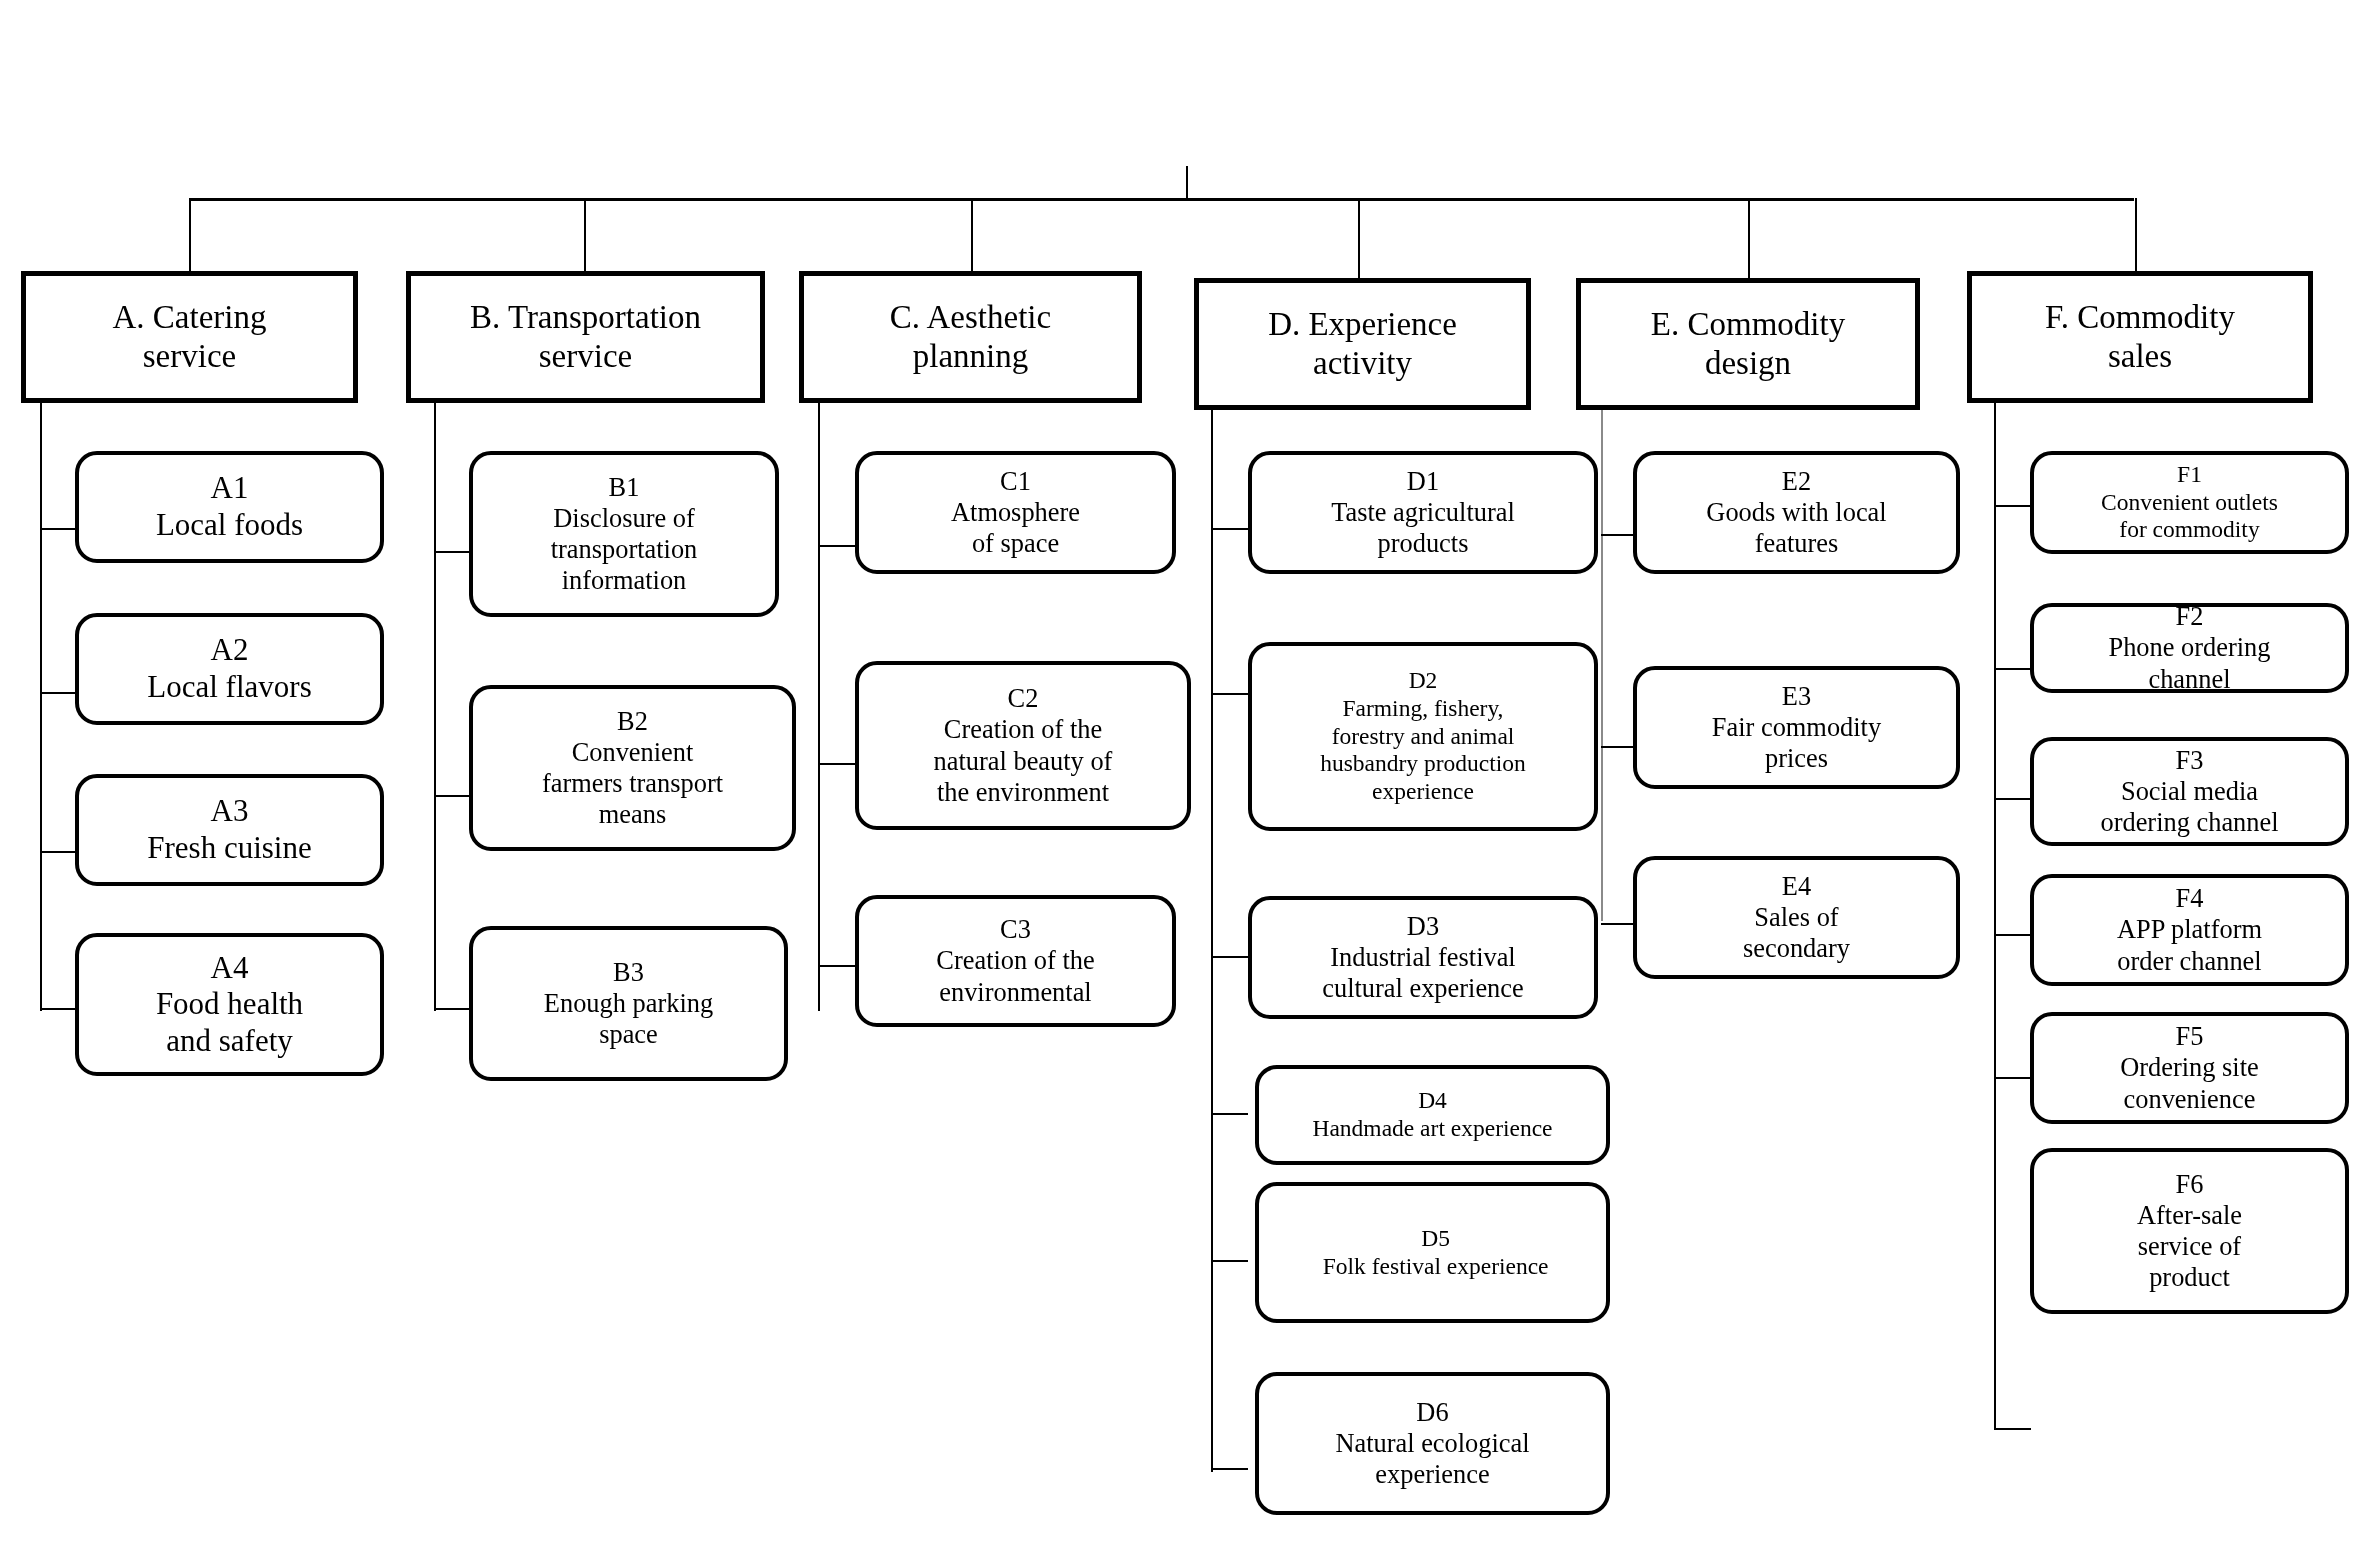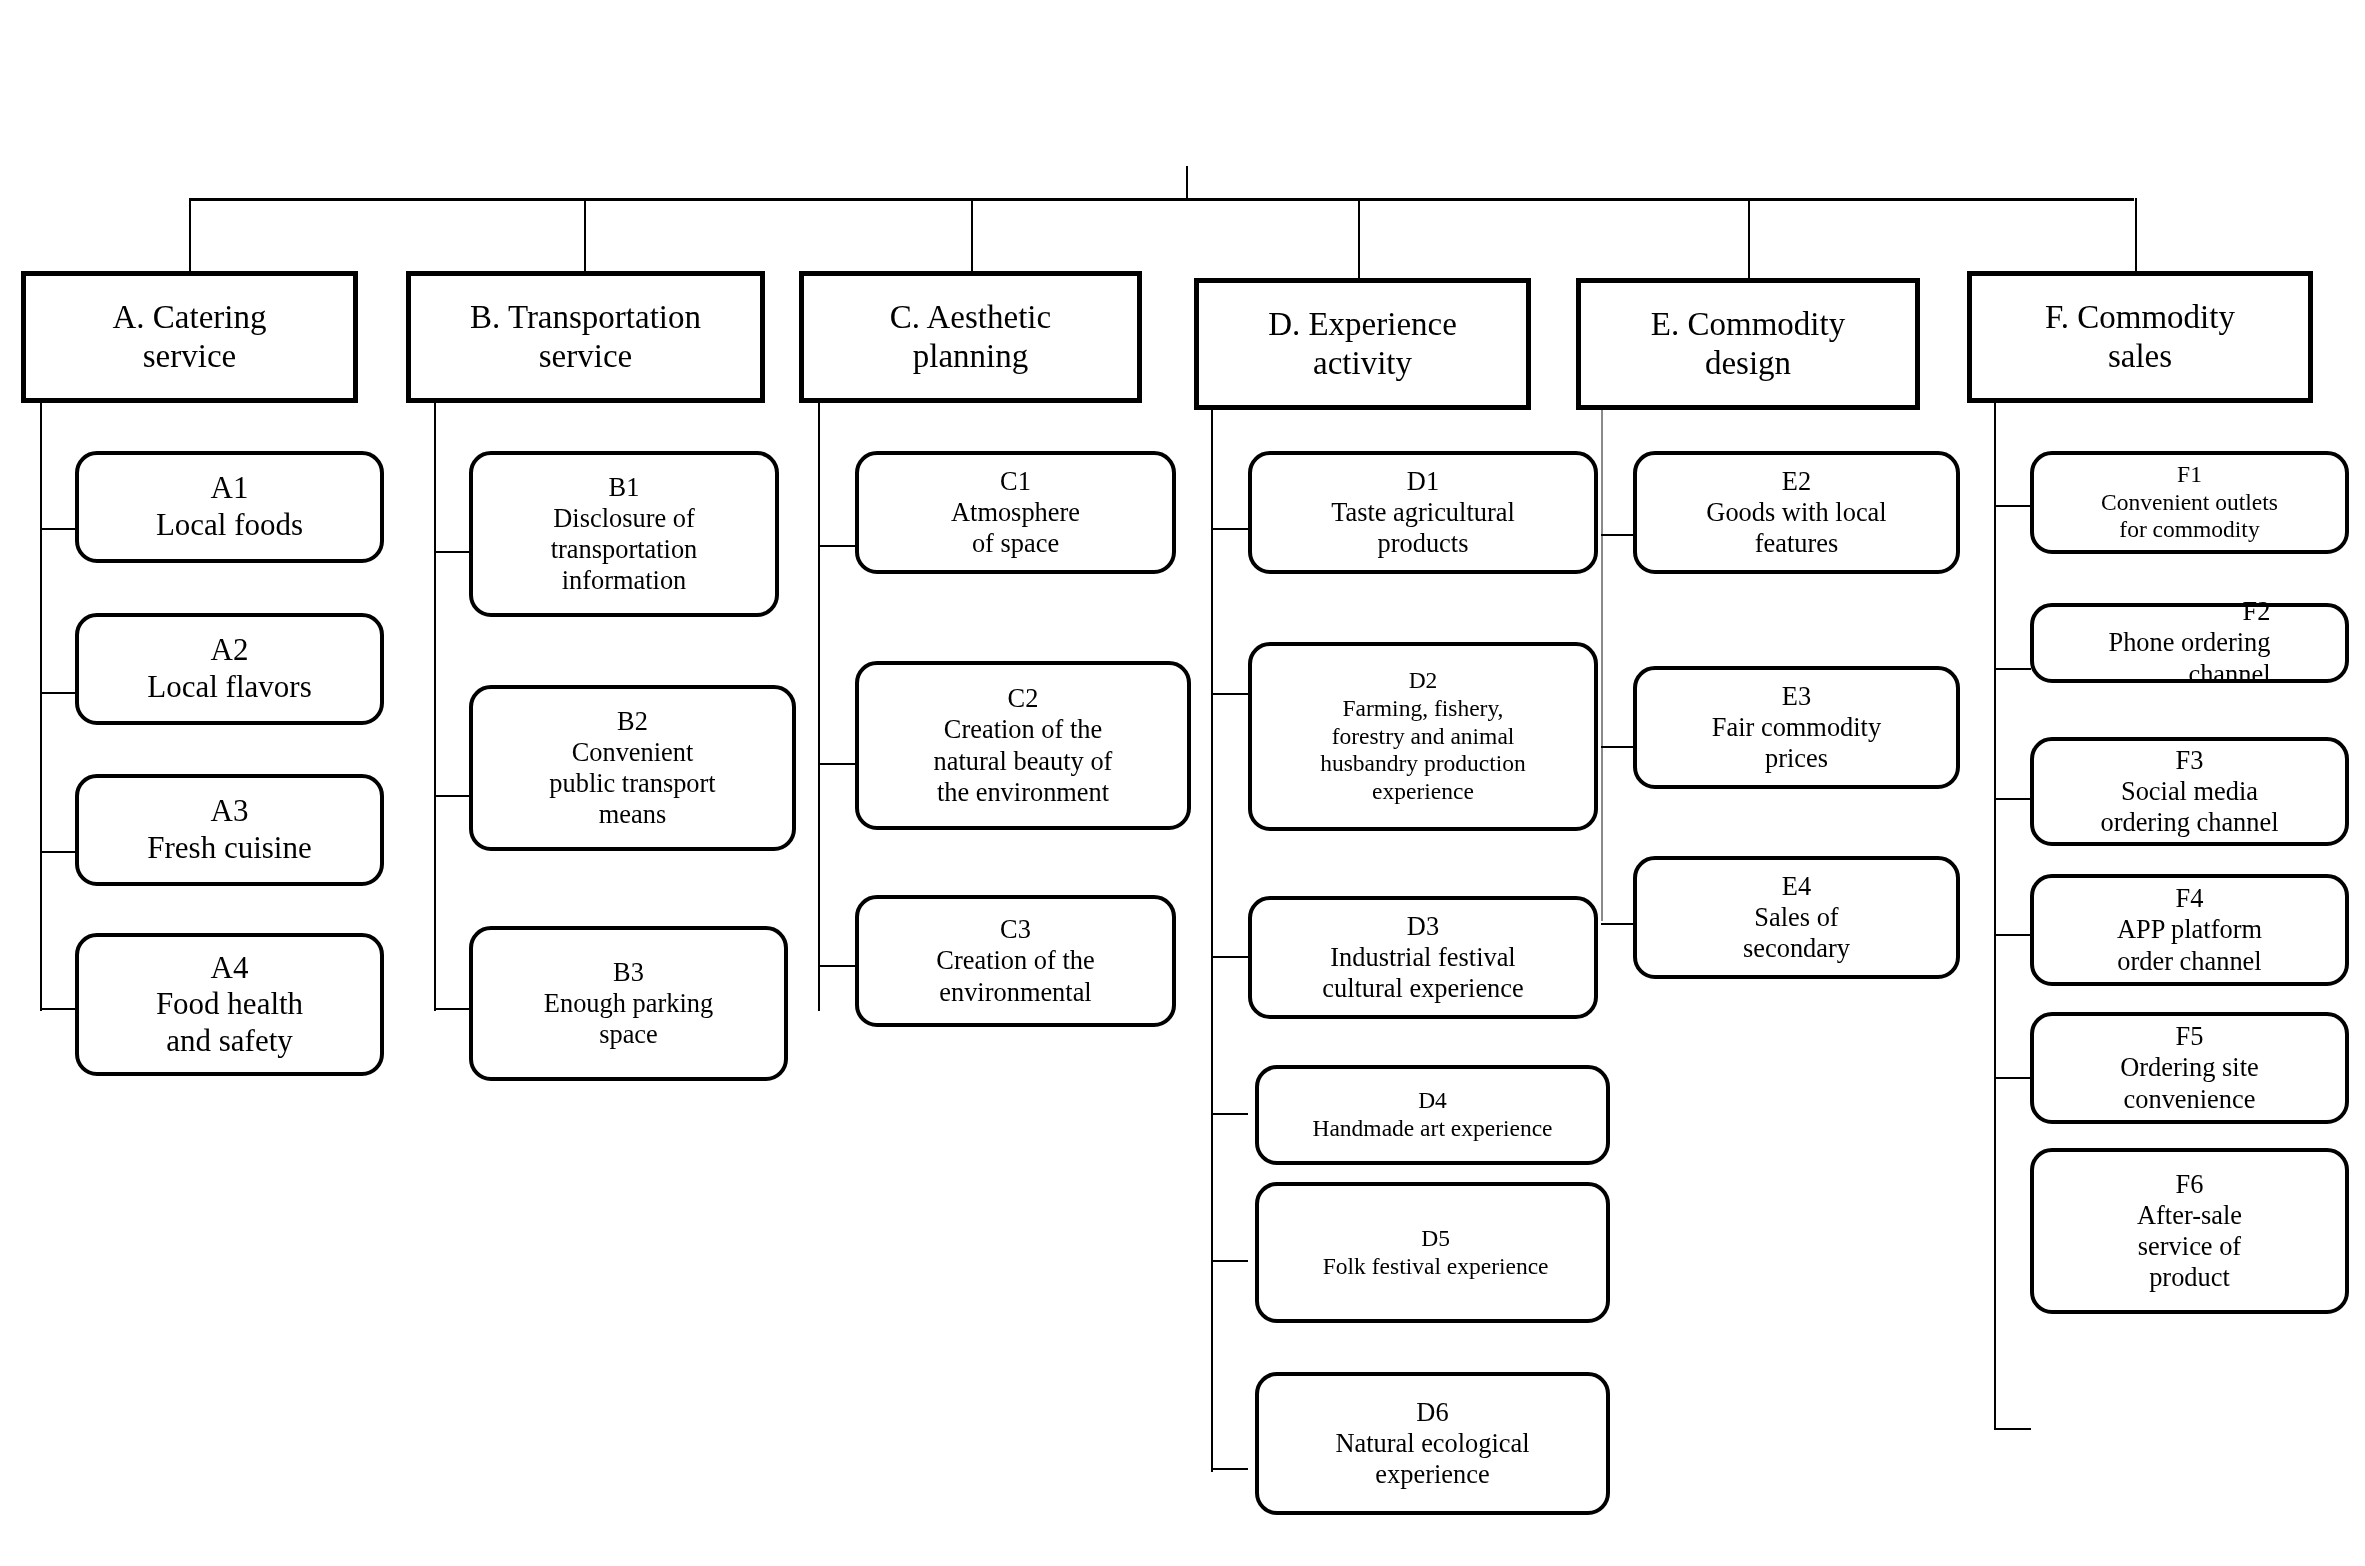--- a/index.html
+++ b/index.html
@@ -110,21 +110,21 @@
   <div class="hline" style="left:434px; top:551px; width:37px;"></div>
   <div class="hline" style="left:434px; top:795px; width:37px;"></div>
   <div class="hline" style="left:434px; top:1008px; width:37px;"></div>
 
   <div class="box leaf small" style="left:469px; top:451px; width:310px; height:166px;">B1
 Disclosure of
 transportation
 information</div>
   <div class="box leaf small" style="left:469px; top:685px; width:327px; height:166px;">B2
 Convenient
-public transport
+farmers transport
 means</div>
   <div class="box leaf small" style="left:469px; top:926px; width:319px; height:155px;">B3
 Enough parking
 space</div>
 
   <div class="vline" style="left:818px; top:403px; height:608px;"></div>
   <div class="hline" style="left:818px; top:545px; width:37px;"></div>
   <div class="hline" style="left:818px; top:763px; width:37px;"></div>
   <div class="hline" style="left:818px; top:965px; width:37px;"></div>
 
@@ -185,21 +185,21 @@
   <div class="hline" style="left:1994px; top:505px; width:37px;"></div>
   <div class="hline" style="left:1994px; top:668px; width:37px;"></div>
   <div class="hline" style="left:1994px; top:798px; width:37px;"></div>
   <div class="hline" style="left:1994px; top:934px; width:37px;"></div>
   <div class="hline" style="left:1994px; top:1077px; width:37px;"></div>
   <div class="hline" style="left:1994px; top:1428px; width:37px;"></div>
 
   <div class="box leaf xsmall" style="left:2030px; top:451px; width:319px; height:103px;">F1
 Convenient outlets
 for commodity</div>
-  <div class="box leaf small" style="left:2030px; top:603px; width:319px; height:80px;text-align:right;">F2
+  <div class="box leaf small" style="left:2030px; top:603px; width:319px; height:90px;">F2
 Phone ordering
 channel</div>
   <div class="box leaf small" style="left:2030px; top:737px; width:319px; height:109px;">F3
 Social media
 ordering channel</div>
   <div class="box leaf small" style="left:2030px; top:874px; width:319px; height:112px;">F4
 APP platform
 order channel</div>
   <div class="box leaf small" style="left:2030px; top:1012px; width:319px; height:112px;">F5
 Ordering site

